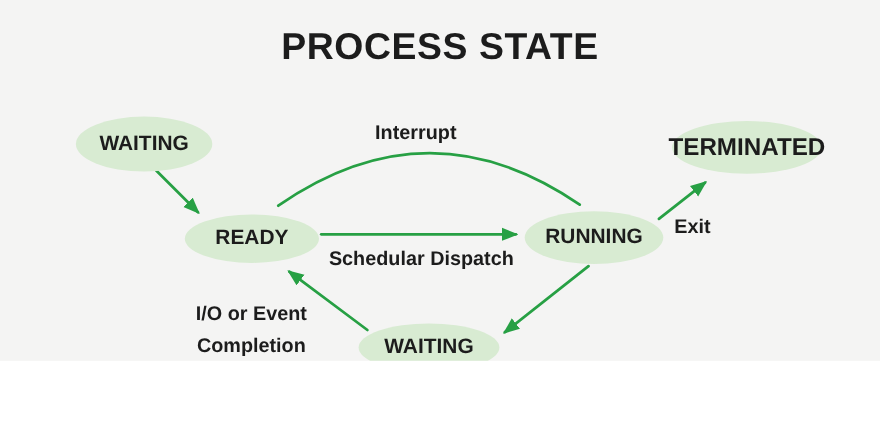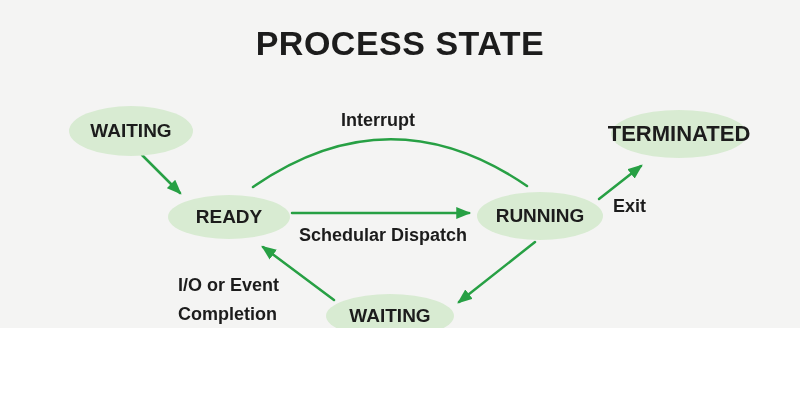--- a/index.html
+++ b/index.html
@@ -44,20 +44,21 @@
   .node-running{left:477px;top:192px;width:126px;height:48px;justify-content:center;}
   .node-waiting{left:326px;top:294px;width:128px;height:44px;}
   .node-terminated{left:611px;top:110px;width:136px;height:48px;font-size:22px;}
   .edge-label{
     position:absolute;
     font-weight:700;
     font-size:18px;
     color:var(--text);
     white-space:pre-line;
     line-height:1.6;
+    text-align:center;
   }
   .lbl-admitted{left:68px;top:172px;}
   .lbl-interrupt{left:341px;top:106px;}
   .lbl-dispatch{left:299px;top:221px;}
   .lbl-exit{left:613px;top:192px;}
   .lbl-io-completion{left:178px;top:259px;margin-top:12px;}
   .lbl-io-wait{left:507px;top:268px;}
   .arrows{
     position:absolute;
     left:0;top:0;width:800px;height:400px;

